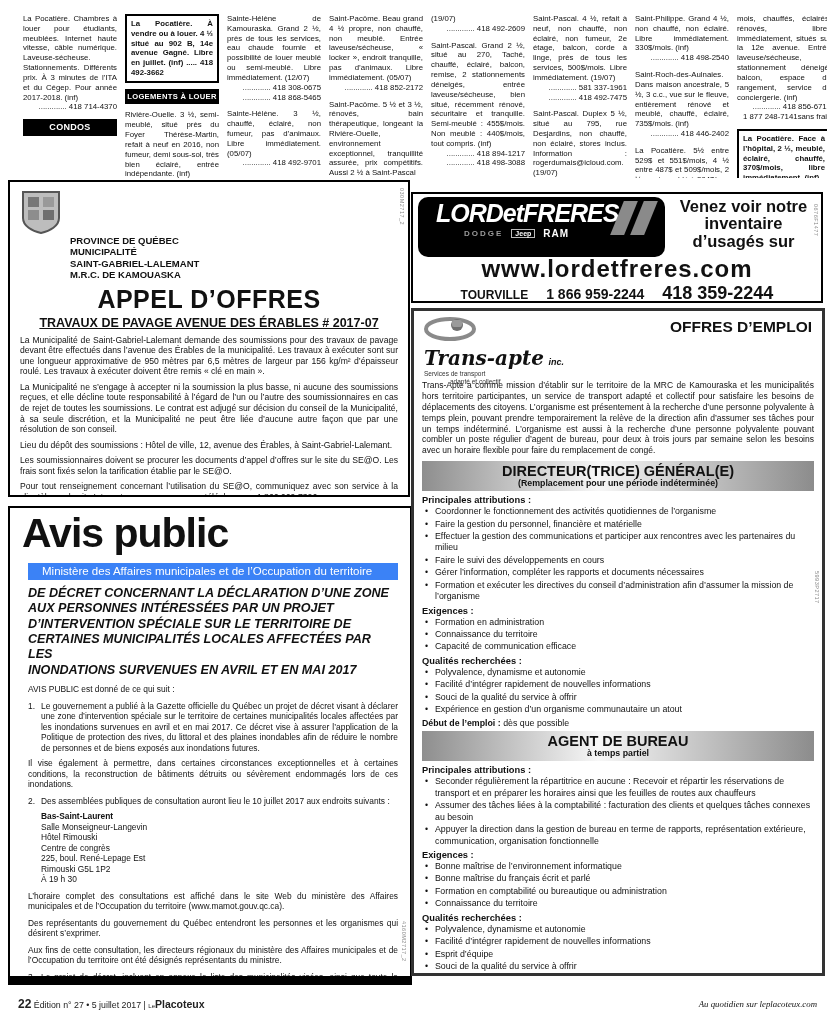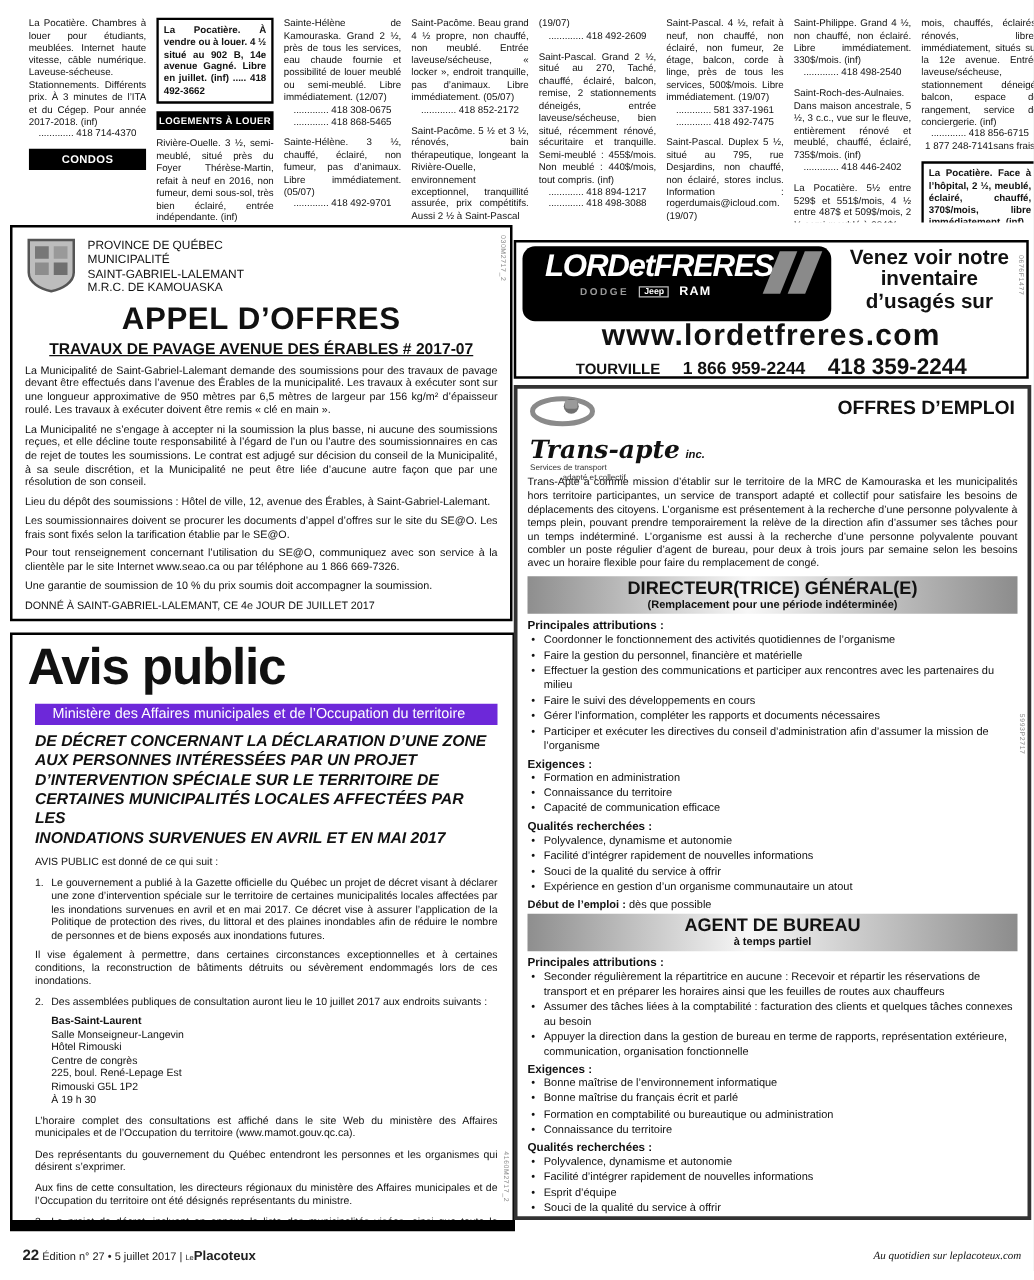--- a/index.html
+++ b/index.html
@@ -3,38 +3,38 @@
 <meta charset="utf-8">
 <style>
   html,body{margin:0;padding:0;background:#e8e8e8;}
   .page{position:relative;width:827px;height:1024px;background:#fff;color:#111;
         font-family:"Liberation Sans", sans-serif;overflow:hidden;margin:0 auto;}
   
   .classifieds{position:absolute;left:23px;top:14px;width:808px;height:164px;
                display:flex;gap:8px;font-size:7.8px;line-height:1.26;}
   .col{width:94px;flex:0 0 94px;text-align:justify;overflow:hidden;}
   .ad{margin-bottom:7px;}
-  .phone{text-align:center;}
+  .phone{text-align:right;}
   .banner{background:#000000;color:#fff;font-weight:bold;text-align:center;
           padding:3px 0;margin:6px 0;font-size:9px;letter-spacing:.3px;}
   .banner.small{font-size:7.6px;}
   .boxad{border:2px solid #000;padding:3px 4px;font-weight:bold;margin-bottom:6px;}
   
   .appel{position:absolute;left:8px;top:180px;width:378px;height:300px;
          border:2px solid #000;padding:7px 10px 6px 10px;overflow:hidden;}
   .ao-head{display:flex;gap:8px;align-items:flex-start;}
-  .ao-head-lines{font-weight:normal;font-size:9.5px;line-height:1.2;padding-top:2px;}
+  .ao-head-lines{font-weight:bold;font-size:9.5px;line-height:1.2;padding-top:2px;margin-top:44px;}
   .ao-title{text-align:center;font-weight:bold;font-size:25px;margin:4px 0 2px 0;letter-spacing:.5px;}
   .ao-sub{text-align:center;font-weight:bold;font-size:12.5px;text-decoration:underline;margin-bottom:5px;}
   .appel p{font-size:8.6px;line-height:1.23;text-align:justify;margin:0 0 5px 0;}
   
   .avis{position:absolute;left:8px;top:506px;width:376px;height:466px;
         border:2px solid #000;border-bottom:9px solid #000;padding:2px 12px 0 12px;overflow:hidden;}
   .avis-title{font-weight:bold;font-size:41px;letter-spacing:-1px;margin:0 0 6px 0;}
-  .avis-banner{background:#6d28d9;color:#fff;font-size:11.5px;padding:2px 6px 3px 14px;margin:0 0 6px 6px;}
+  .avis-banner{background:#3b82f6;color:#fff;font-size:11.5px;padding:2px 6px 3px 14px;margin:0 0 6px 6px;}
   .avis-heading{font-weight:bold;font-style:italic;font-size:12.6px;line-height:1.22;margin-left:6px;margin-bottom:6px;}
   .avis-body{font-size:8.4px;line-height:1.25;margin-left:6px;}
   .avis-body p{margin:0 0 6px 0;text-align:justify;}
   .num-item{display:flex;gap:4px;margin-bottom:5px;}
   .num-item .n{flex:0 0 9px;}
   .num-item .t{text-align:justify;}
   .venue{margin-left:13px;margin-bottom:6px;}
   .venue .b{font-weight:bold;}
   .indent{margin-left:13px;}
   
@@ -301,21 +301,21 @@
       <div class="jt">DIRECTEUR(TRICE) GÉNÉRAL(E)</div>
       <div class="js">(Remplacement pour une période indéterminée)</div>
     </div>
     <div class="sec-label">Principales attributions :</div>
     <ul class="bullets">
       <li>Coordonner le fonctionnement des activités quotidiennes de l’organisme</li>
       <li>Faire la gestion du personnel, financière et matérielle</li>
       <li>Effectuer la gestion des communications et participer aux rencontres avec les partenaires du milieu</li>
       <li>Faire le suivi des développements en cours</li>
       <li>Gérer l’information, compléter les rapports et documents nécessaires</li>
-      <li>Participer et exécuter les directives du conseil d’administration afin d’assumer la mission de l’organisme</li>
+      <li>Formation et exécuter les directives du conseil d’administration afin d’assumer la mission de l’organisme</li>
     </ul>
     <div class="sec-label">Exigences :</div>
     <ul class="bullets">
       <li>Formation en administration</li>
       <li>Connaissance du territoire</li>
       <li>Capacité de communication efficace</li>
     </ul>
     <div class="sec-label">Qualités recherchées :</div>
     <ul class="bullets">
       <li>Polyvalence, dynamisme et autonomie</li>

